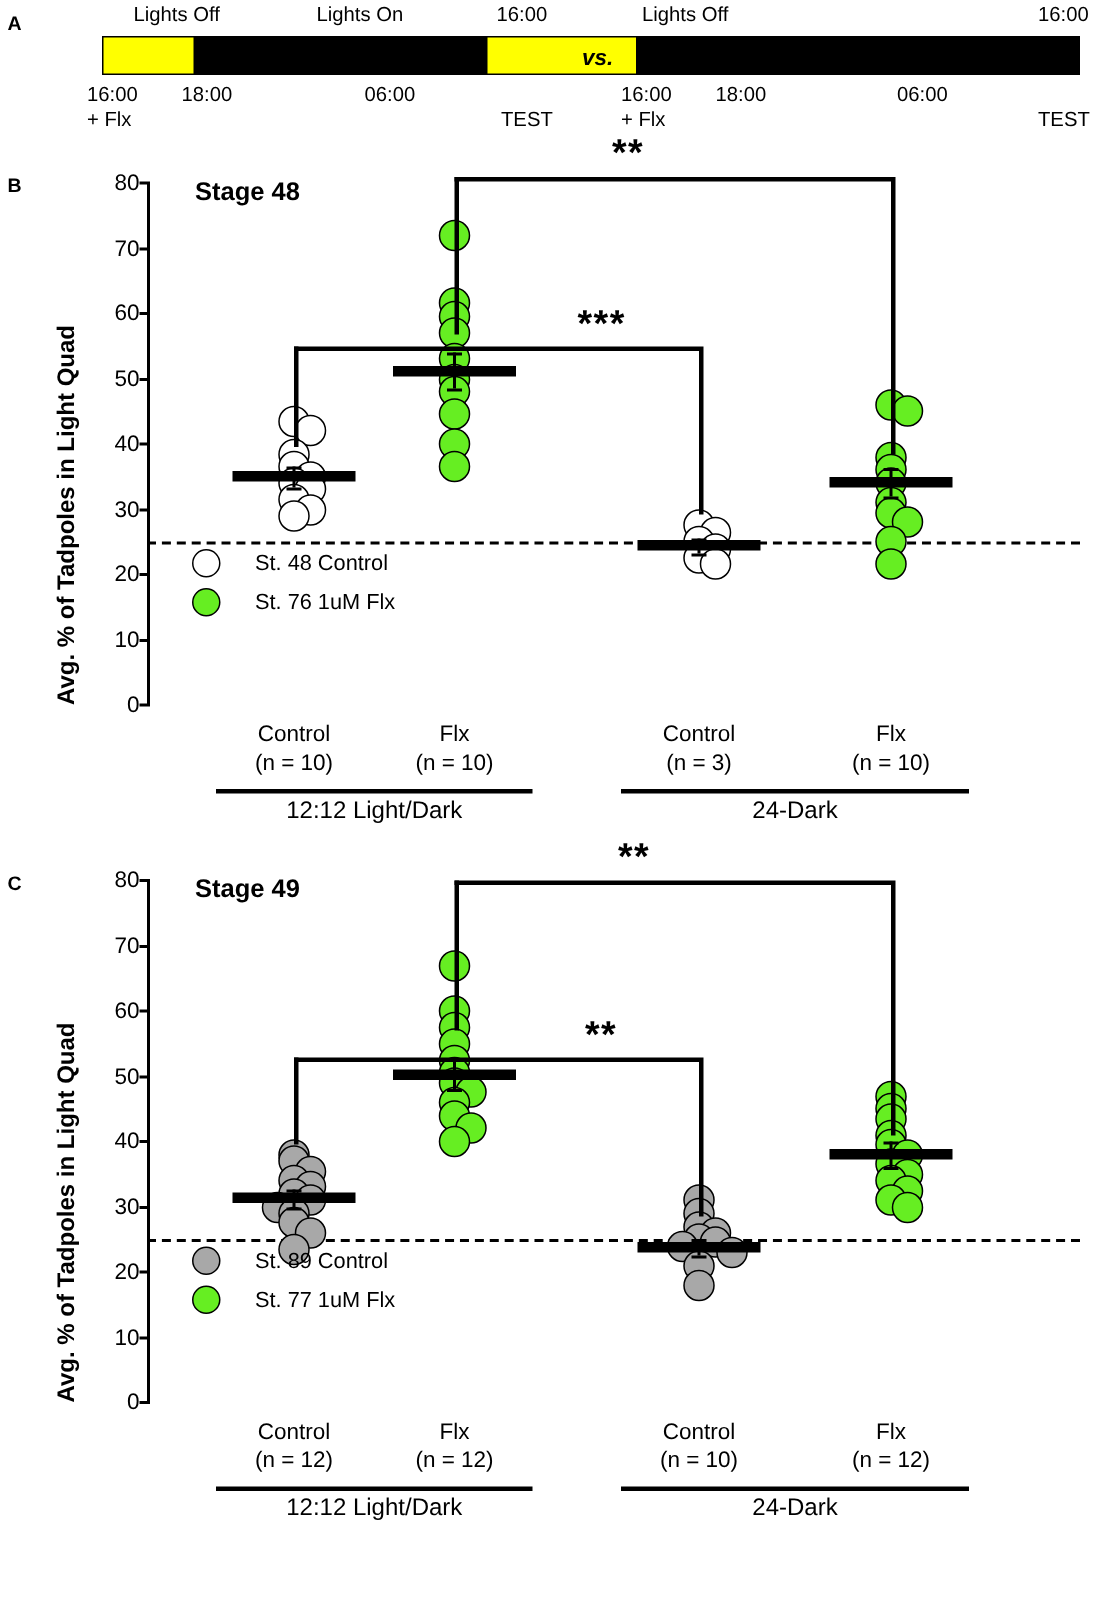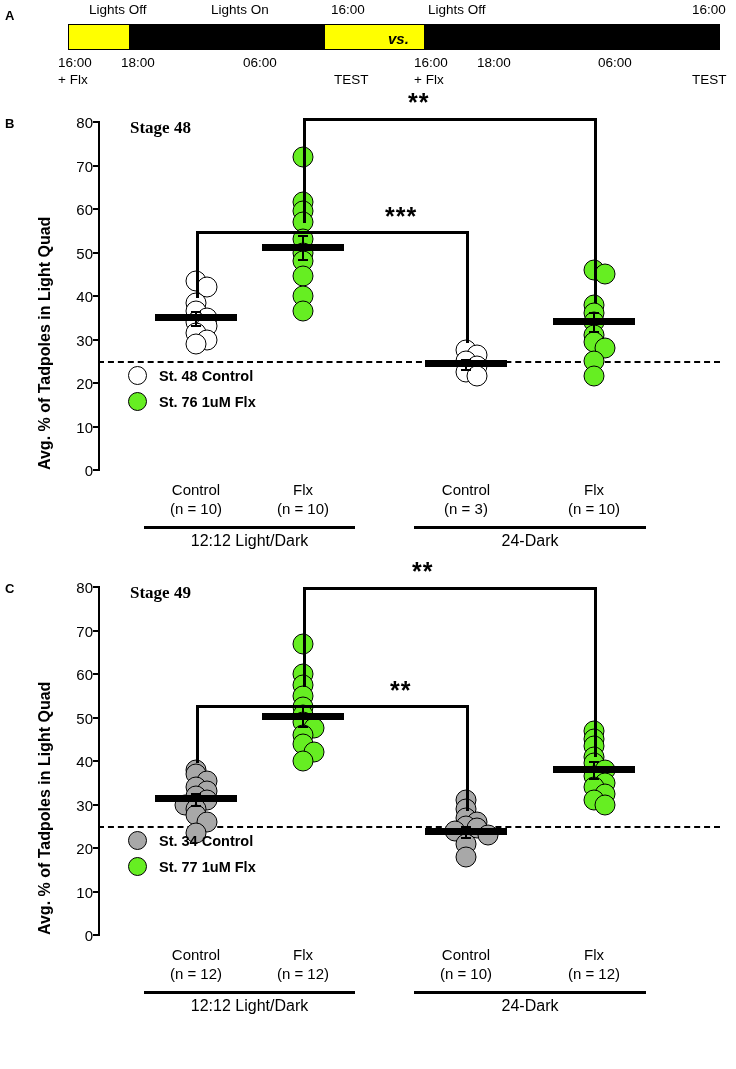--- a/index.html
+++ b/index.html
@@ -13,30 +13,30 @@
   .seg.yellow{background:#ffff00;}
   .seg.dark{background:#000000;}
   .vs{position:absolute;font-size:15px;font-weight:bold;font-style:italic;}
   .tick-label{position:absolute;font-size:13.5px;white-space:nowrap;}
   
   .chart{position:absolute;left:0;width:736px;}
   .plot{position:absolute;border-left:2.5px solid #000;box-sizing:border-box;}
   .ytick{position:absolute;right:100%;transform:translateY(-50%);font-size:15px;padding-right:7px;white-space:nowrap;}
   .ytickmark{position:absolute;right:100%;width:7px;height:2px;background:#000;transform:translateY(-1px);}
   .ylabel{position:absolute;font-size:16px;font-weight:bold;transform-origin:left top;transform:rotate(-90deg);white-space:nowrap;}
-  .stage-title{position:absolute;font-size:17px;font-weight:bold;font-family:Liberation Serif, serif;}
+  .stage-title{position:absolute;font-size:17px;font-weight:bold;}
   .dashline{position:absolute;height:0;border-top:2px dashed #000;}
   .meanbar{position:absolute;height:7px;background:#000;}
   .errbar{position:absolute;width:2px;background:#000;}
   .errcap{position:absolute;height:2px;width:10px;background:#000;}
   .dot{position:absolute;width:21px;height:21px;border-radius:50%;border:1.6px solid #000;box-sizing:border-box;transform:translate(-50%,-50%);}
   .legend{position:absolute;font-size:14.5px;}
   .legend-row{position:relative;height:23px;margin-bottom:3px;}
   .legend-dot{position:absolute;left:0;top:1px;width:19px;height:19px;border-radius:50%;border:1.6px solid #000;box-sizing:border-box;}
-  .legend-text{position:absolute;left:31px;top:3px;white-space:nowrap;font-weight:bold;}
+  .legend-text{position:absolute;left:42px;top:3px;white-space:nowrap;}
   .xgrouplabel{position:absolute;text-align:center;font-size:15px;line-height:19px;white-space:nowrap;transform:translateX(-50%);}
   .condline{position:absolute;height:3px;background:#000;}
   .condlabel{position:absolute;font-size:16px;text-align:center;transform:translateX(-50%);white-space:nowrap;}
   .sig-h{position:absolute;height:2.5px;background:#000;}
   .sig-v{position:absolute;width:2.5px;background:#000;}
   .sig-star{position:absolute;font-size:25px;font-weight:bold;letter-spacing:1px;white-space:nowrap;}
 </style>
 </head>
 <body>
 
@@ -295,21 +295,21 @@
       <div>Flx</div>
       <div>(n = 12)</div>
     </div>
     <div class="condline" style="left: 144px; width: 211px; top: 426px;"></div>
     <div class="condlabel" style="left: 249.5px; top: 432px;">12:12 Light/Dark</div>
     <div class="condline" style="left: 414px; width: 232px; top: 426px;"></div>
     <div class="condlabel" style="left: 530px; top: 432px;">24-Dark</div>
     <div class="legend" style="left: 128px; top: 265px;">
       <div class="legend-row">
         <span class="legend-dot" style="background:#a8a8a8"></span>
-        <span class="legend-text">St. 34 Control</span>
+        <span class="legend-text">St. 89 Control</span>
       </div>
       <div class="legend-row">
         <span class="legend-dot" style="background:#66ee22"></span>
         <span class="legend-text">St. 77 1uM Flx</span>
       </div>
     </div>
     <div class="sig-h" style="left: 196px; width: 270px; top: 140px;"></div>
     <div class="sig-v" style="left: 196px; top: 140px; height: 58px;"></div>
     <div class="sig-v" style="left: 466px; top: 140px; height: 106px;"></div>
     <div class="sig-star" style="left: 390px; top: 111px;">**</div>

